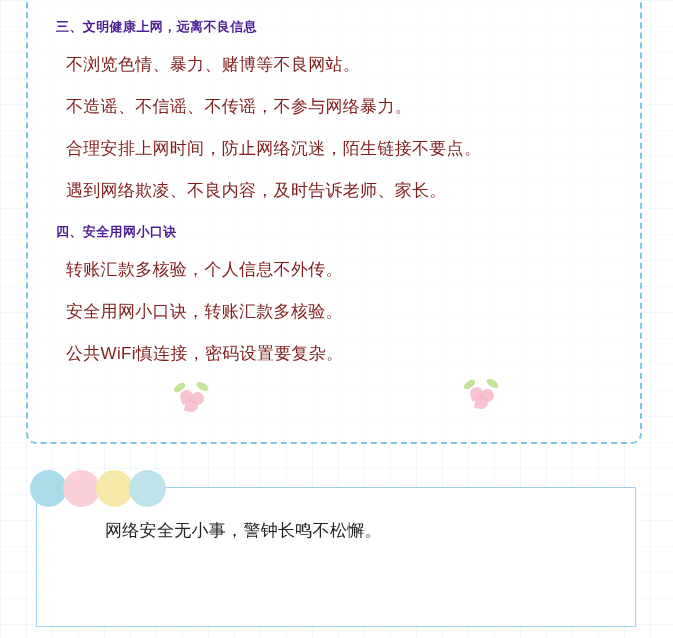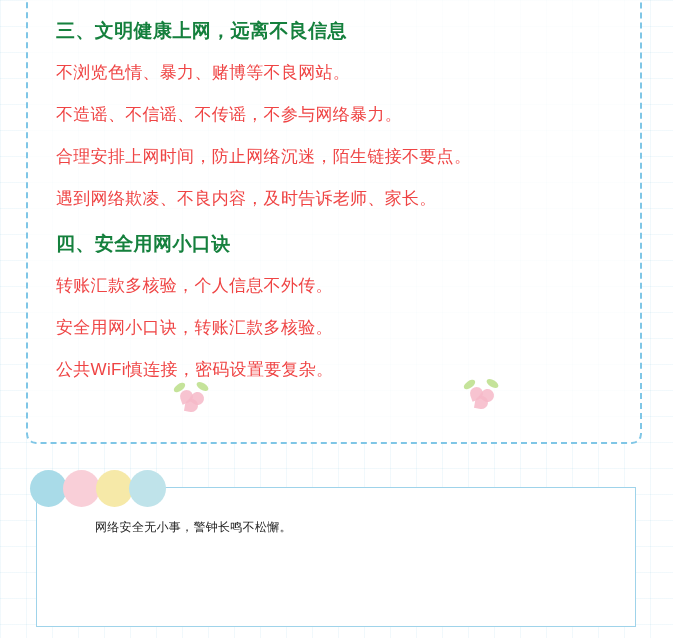--- a/index.html
+++ b/index.html
@@ -45,35 +45,35 @@
     border-radius: 10px;
     background: rgba(255,255,255,0.75);
     box-sizing: border-box;
   }
 
   .card-inner {
     padding: 24px 28px 0 28px;
   }
 
   h2.section-title {
-    font-size: 19px;
+    font-size: 13px;
     font-weight: bold;
-    color: #15803d;
+    color: #4c1d95;
     margin: 0 0 18px 0;
     letter-spacing: 0.4px;
   }
 
   .section-two h2.section-title {
     margin-top: 20px;
   }
 
   p.line {
     font-size: 17px;
-    color: #ef4444;
-    margin: 0 0 19px 0;
+    color: #7f1d1d;
+    margin: 0 0 19px 10px;
     line-height: 1.35;
     letter-spacing: 0.3px;
   }
 
   
   .flower {
     position: absolute;
     width: 40px;
     height: 32px;
   }
@@ -108,21 +108,21 @@
     left: 36px;
     top: 487px;
     width: 600px;
     height: 140px;
     border: 1px solid #9fd3ea;
     background: #ffffff;
     box-sizing: border-box;
     padding: 30px 34px 0 34px;
   }
   .card-bottom p {
-    font-size: 12px;
+    font-size: 17px;
     color: #222222;
     margin: 0 0 14px 0;
     line-height: 1.5;
     text-indent: 2em;
     letter-spacing: 0.3px;
   }
 
   
   .circle-cluster {
     position: absolute;

